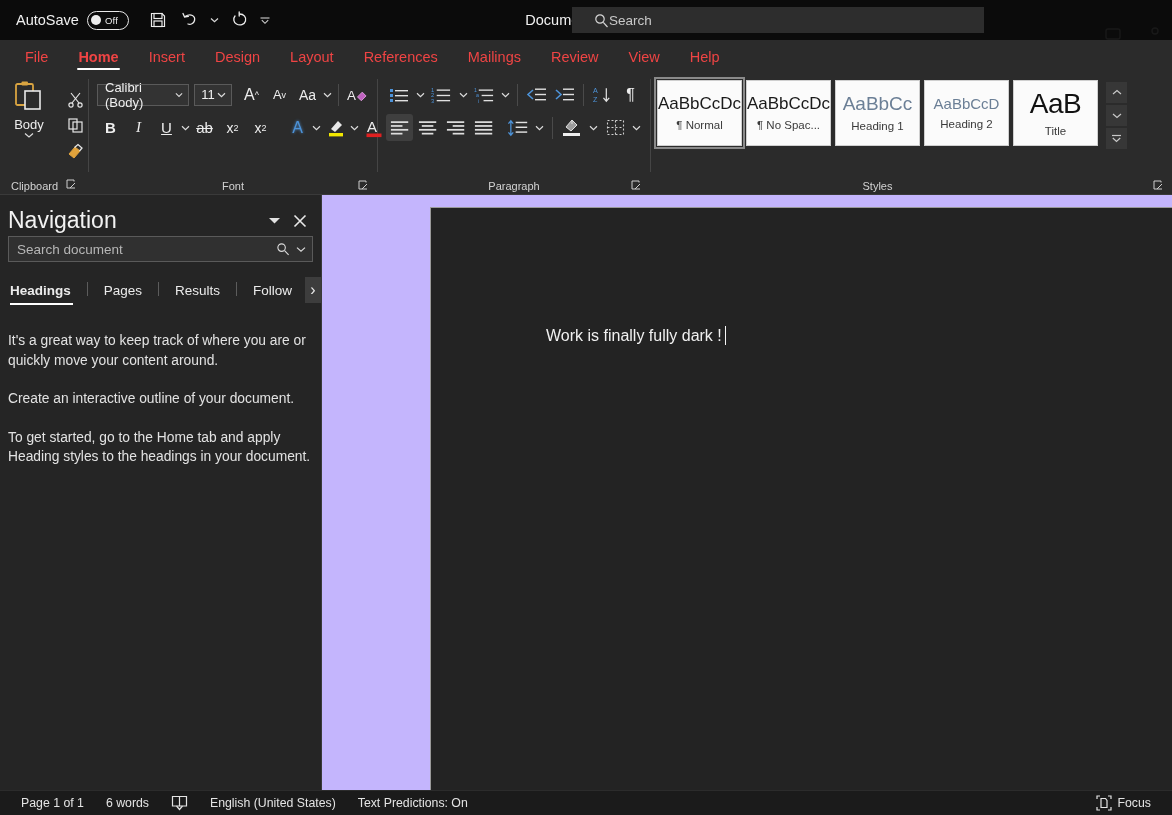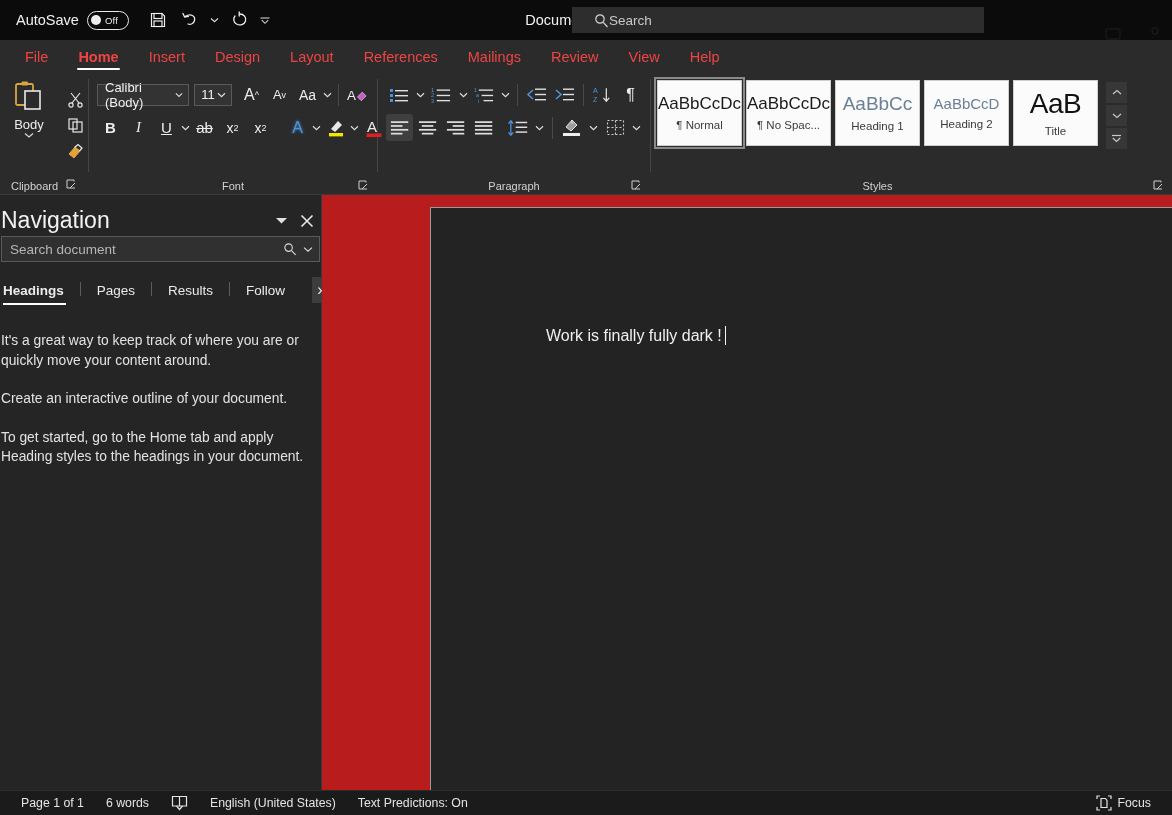--- a/index.html
+++ b/index.html
@@ -126,21 +126,21 @@
   .gnav {
     width: 21px; height: 21px; background: #373737; display: flex;
     align-items: center; justify-content: center;
   }
 
   
   .workspace { display: flex; height: 620px; }
 
   .navpane {
     width: 322px; background: #252525; border-right: 1px solid #3a3a3a;
-    padding: 0 1px; position: relative; flex: none;
+    padding: 0 8px; position: relative; flex: none;
   }
   .nav-head { display: flex; align-items: center; padding-top: 12px; }
   .nav-title { font-size: 23px; font-weight: 300; color: #f2f2f2; flex: 1; }
   .nav-ibtn { width: 26px; height: 26px; display: flex; align-items: center; justify-content: center; }
   .nav-search {
     margin-top: 2px; height: 26px; background: #303030; border: 1px solid #5a5a5a;
     display: flex; align-items: center; padding: 0 6px 0 8px; gap: 6px;
   }
   .nav-search .ph { flex: 1; font-size: 13.5px; color: #b6b6b6; }
   .nav-tabs { display: flex; align-items: flex-end; margin-top: 20px; position: relative; }
@@ -155,21 +155,21 @@
     height: 2.5px; background: #ffffff;
   }
   .ntab-div { width: 1px; height: 14px; background: #5c5c5c; margin-bottom: 9px; }
   .ntab-more {
     position: absolute; right: -8px; bottom: 2px; width: 16px; height: 26px;
     background: #3d3d3d; display: flex; align-items: center; justify-content: center;
   }
   .nav-body { margin-top: 26px; }
   .nav-p { font-size: 13.8px; line-height: 1.42; color: #e2e2e2; margin-bottom: 19px; }
 
-  .docarea { flex: 1; background: #b91c1c; position: relative; overflow: hidden; }
+  .docarea { flex: 1; background: #c4b5fd; position: relative; overflow: hidden; }
   .page {
     position: absolute; left: 108px; top: 12px; right: -60px; bottom: -40px;
     background: #232323; border: 1px solid #9a9a9a;
   }
   .doctext {
     position: absolute; left: 115px; top: 118px; font-size: 16px;
     color: #f0f0f0; white-space: nowrap;
   }
   .caret {
     display: inline-block; width: 1px; height: 19px; background: #f5f5f5;

